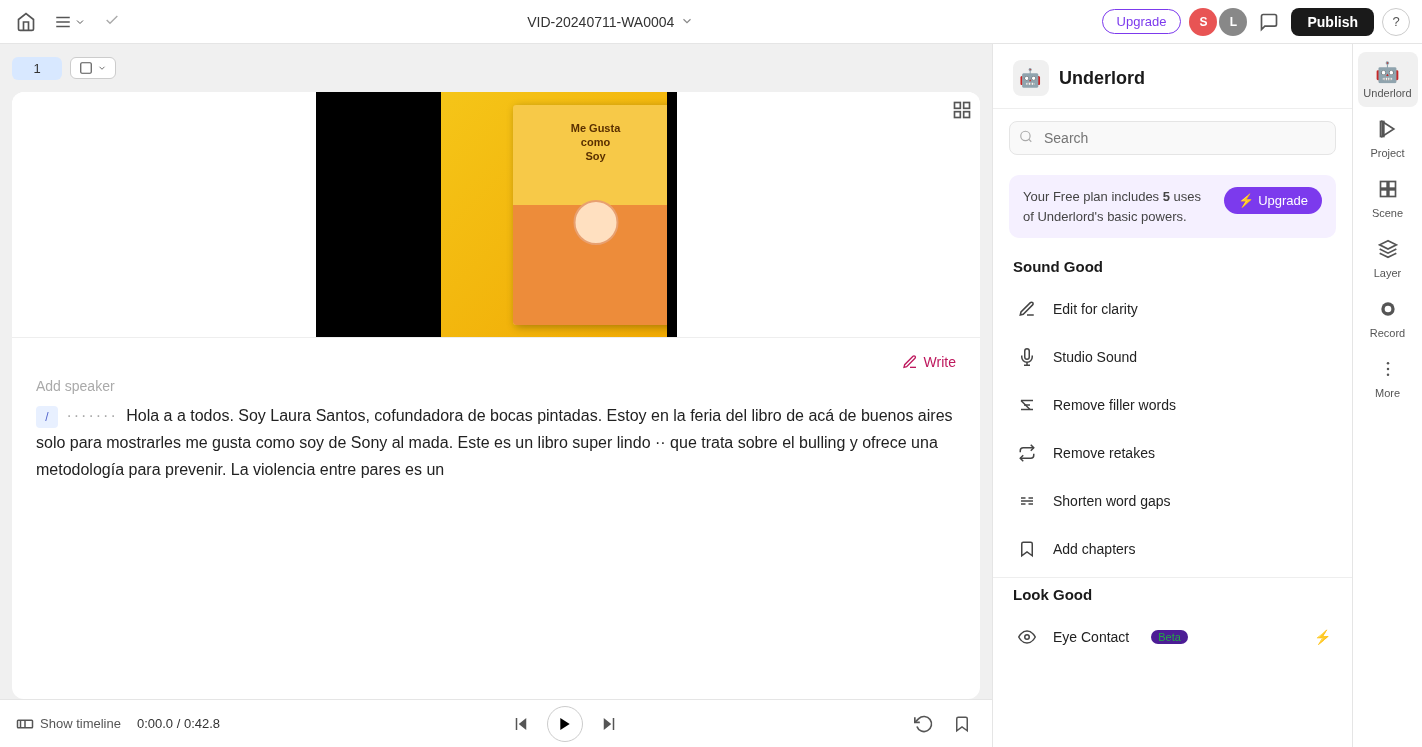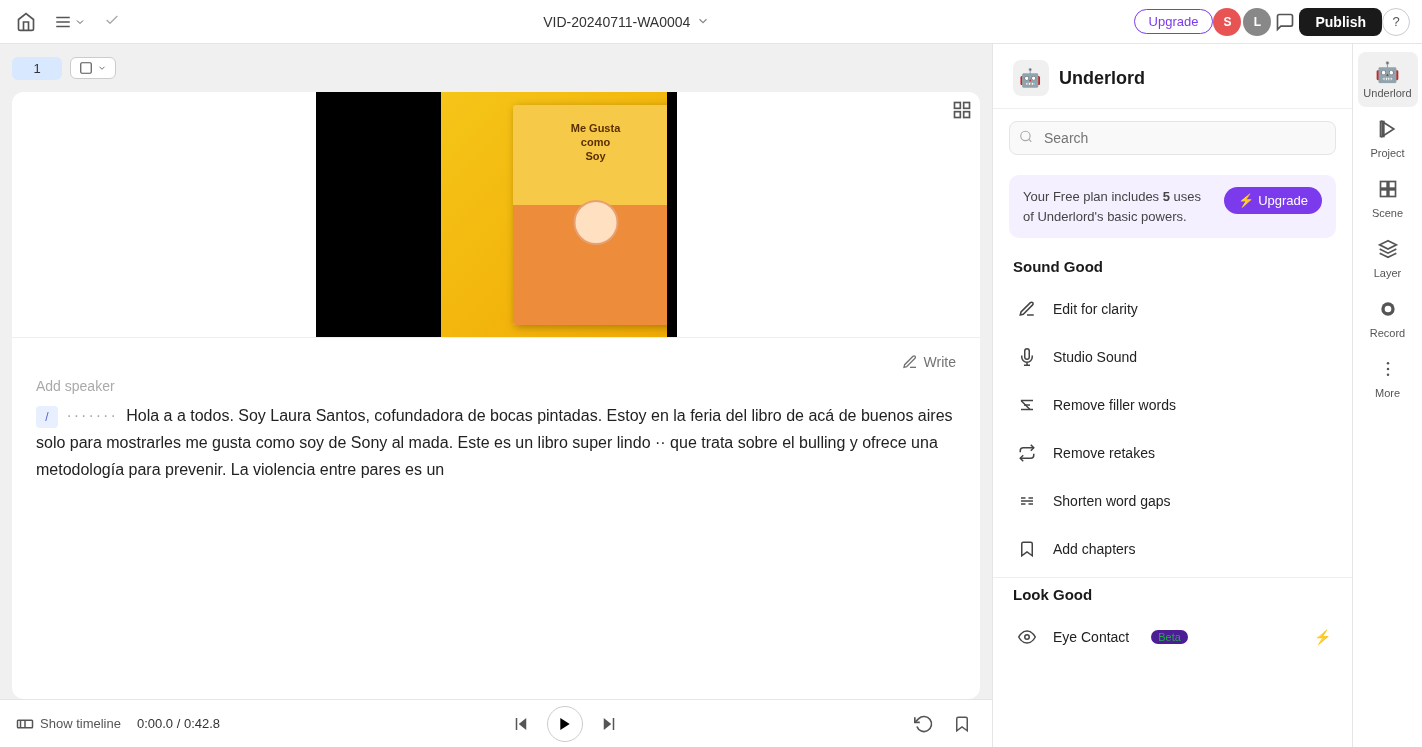--- a/index.html
+++ b/index.html
@@ -5,21 +5,21 @@
     * { box-sizing: border-box; margin: 0; padding: 0; }
     body { font-family: -apple-system, BlinkMacSystemFont, 'Segoe UI', sans-serif; background: #f5f5f5; display: flex; flex-direction: column; height: 747px; overflow: hidden; }
 
     
     .topbar { display: flex; align-items: center; height: 44px; background: #fff; border-bottom: 1px solid #e5e5e5; padding: 0 12px; gap: 8px; flex-shrink: 0; }
     .topbar-home { width: 28px; height: 28px; display: flex; align-items: center; justify-content: center; color: #555; cursor: pointer; }
     .topbar-menu { display: flex; align-items: center; gap: 2px; color: #555; cursor: pointer; padding: 4px 6px; }
     .topbar-check { color: #aaa; margin-left: 4px; }
     .topbar-title-area { flex: 1; display: flex; align-items: flex-start; justify-content: center; gap: 6px; }
     .topbar-title { font-size: 14px; color: #333; font-weight: 500; }
-    .topbar-right { display: flex; align-items: center; gap: 0; }
+    .topbar-right { display: flex; align-items: center; gap: 8px; }
     .upgrade-btn { border: 1.5px solid #7c3aed; color: #7c3aed; background: #fff; border-radius: 20px; padding: 4px 14px; font-size: 13px; font-weight: 500; cursor: pointer; }
     .avatar-group { display: flex; align-items: center; gap: 2px; }
     .avatar { width: 28px; height: 28px; border-radius: 50%; display: flex; align-items: center; justify-content: center; font-size: 12px; font-weight: 600; color: #fff; cursor: pointer; }
     .avatar-s { background: #e85454; }
     .avatar-l { background: #888; }
     .topbar-chat { width: 28px; height: 28px; display: flex; align-items: center; justify-content: center; color: #555; cursor: pointer; }
     .publish-btn { background: #1a1a1a; color: #fff; border: none; border-radius: 8px; padding: 6px 16px; font-size: 14px; font-weight: 600; cursor: pointer; text-align: right; }
     .help-btn { width: 28px; height: 28px; border-radius: 50%; border: 1.5px solid #ccc; display: flex; align-items: center; justify-content: center; color: #555; font-size: 13px; cursor: pointer; }
 
     
@@ -37,21 +37,21 @@
     .content-panel { flex: 1; background: #fff; margin: 0 12px 0 12px; border-radius: 12px; display: flex; flex-direction: column; overflow: hidden; }
     .video-area { display: flex; align-items: center; justify-content: center; background: #fff; position: relative; }
     .video-container { background: #000; width: 361px; height: 245px; display: flex; align-items: center; justify-content: center; position: relative; overflow: hidden; flex-shrink: 0; }
     .video-black-left { position: absolute; left: 0; top: 0; width: 145px; height: 100%; background: #000; }
     .video-black-right { position: absolute; right: 0; top: 0; width: 10px; height: 100%; background: #000; }
     .video-image-area { position: absolute; left: 125px; top: 0; width: 310px; height: 245px; background: linear-gradient(135deg, #f5c518 0%, #f0a500 100%); display: flex; align-items: center; justify-content: center; overflow: hidden; }
 
     
     .transcript-area { flex: 1; overflow-y: auto; padding: 16px 24px; border-top: 1px solid #eee; }
     .write-btn-row { display: flex; justify-content: flex-end; margin-bottom: 8px; }
-    .write-btn { display: flex; align-items: center; gap: 6px; color: #737373; background: none; border: none; font-size: 14px; cursor: pointer; }
+    .write-btn { display: flex; align-items: center; gap: 6px; color: #be185d; background: none; border: none; font-size: 14px; cursor: pointer; }
     .add-speaker { color: #aaa; font-size: 14px; margin-bottom: 8px; cursor: pointer; }
     .transcript-content { font-size: 16px; color: #222; line-height: 1.7; }
     .transcript-slash { display: inline-flex; align-items: center; justify-content: center; width: 22px; height: 22px; background: #e8f0ff; border-radius: 4px; font-size: 12px; color: #5566cc; margin-right: 4px; vertical-align: middle; }
     .transcript-dots { color: #aaa; letter-spacing: 2px; margin-right: 4px; }
 
     
     .bottom-bar { display: flex; align-items: center; height: 48px; background: #fff; border-top: 1px solid #e5e5e5; padding: 0 16px; gap: 16px; flex-shrink: 0; }
     .show-timeline-btn { display: flex; align-items: center; gap: 6px; font-size: 13px; color: #555; cursor: pointer; border: none; background: none; }
     .time-display { font-size: 13px; color: #333; white-space: nowrap; }
     .playback-controls { display: flex; align-items: center; gap: 10px; flex: 1; justify-content: center; }

